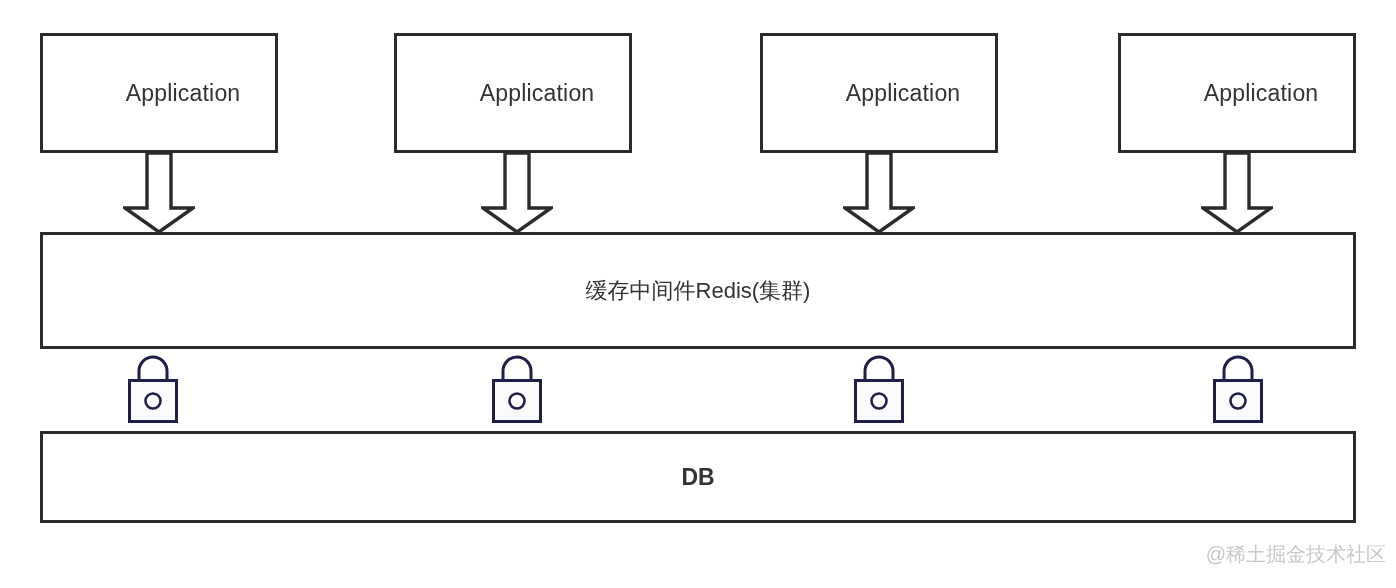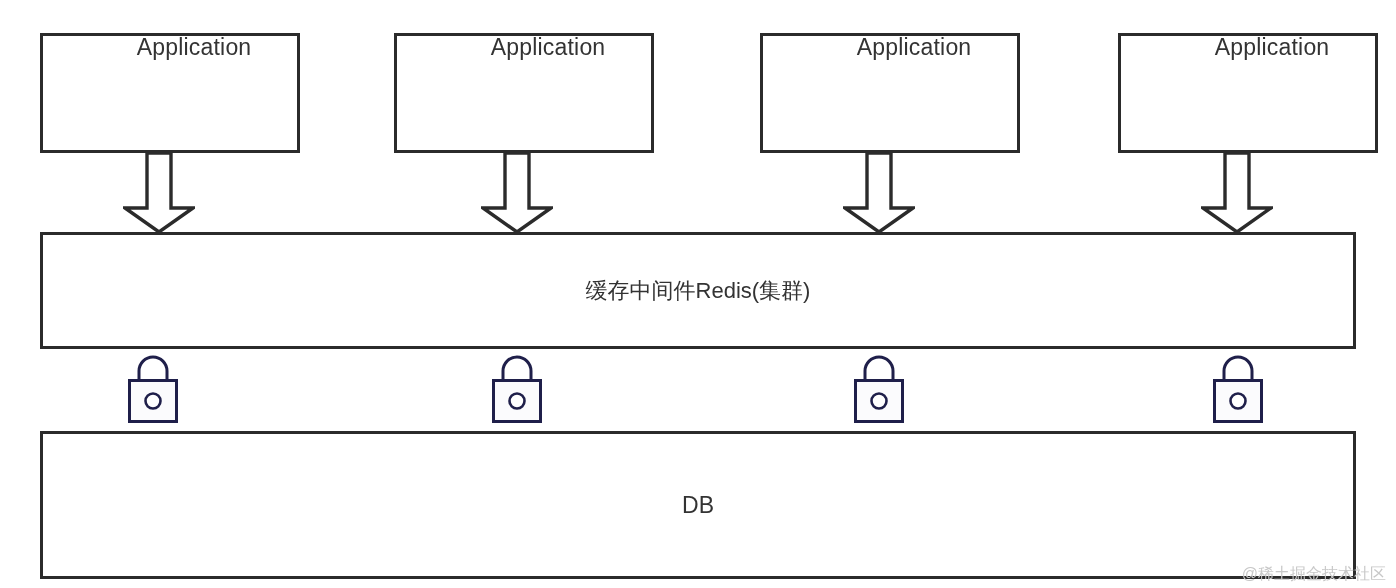--- a/index.html
+++ b/index.html
@@ -17,27 +17,27 @@
     position: relative;
     width: 1396px;
     height: 588px;
     background: #ffffff;
   }
 
   
   .app-box {
     position: absolute;
     top: 33px;
-    width: 260px;
+    width: 238px;
     height: 120px;
     box-sizing: border-box;
     border: 3px solid #2b2b2b;
     background: #ffffff;
     display: flex;
-    align-items: flex-start;
+    align-items: center;
     justify-content: center;
     padding-left: 48px;
   }
   .app-box .label {
     font-size: 23px;
     color: #333333;
     letter-spacing: 0.2px;
     line-height: 1;
   }
   #app-0 { left: 40px; }
@@ -67,21 +67,22 @@
     align-items: center;
     justify-content: center;
   }
   #redis-bar {
     top: 232px;
     height: 117px;
     align-items: center;
   }
   #db-bar {
     top: 431px;
-    height: 148px;
+    height: 92px;
+    font-weight: bold;
   }
   .wide-bar .label {
     font-size: 22px;
     color: #333333;
     line-height: 1;
   }
   #db-bar .label {
     font-size: 23px;
   }
 
@@ -92,22 +93,22 @@
     width: 68px;
     height: 70px;
     margin-left: -34px;
   }
   .lock-icon svg { display: block; }
 
   
   #watermark {
     position: absolute;
     right: 10px;
-    bottom: 5px;
-    font-size: 16px;
+    bottom: 22px;
+    font-size: 20px;
     color: #c8c8c8;
     white-space: nowrap;
     line-height: 1.2;
     user-select: none;
   }
 </style>
 </head>
 <body>
 
 <div id="canvas">

